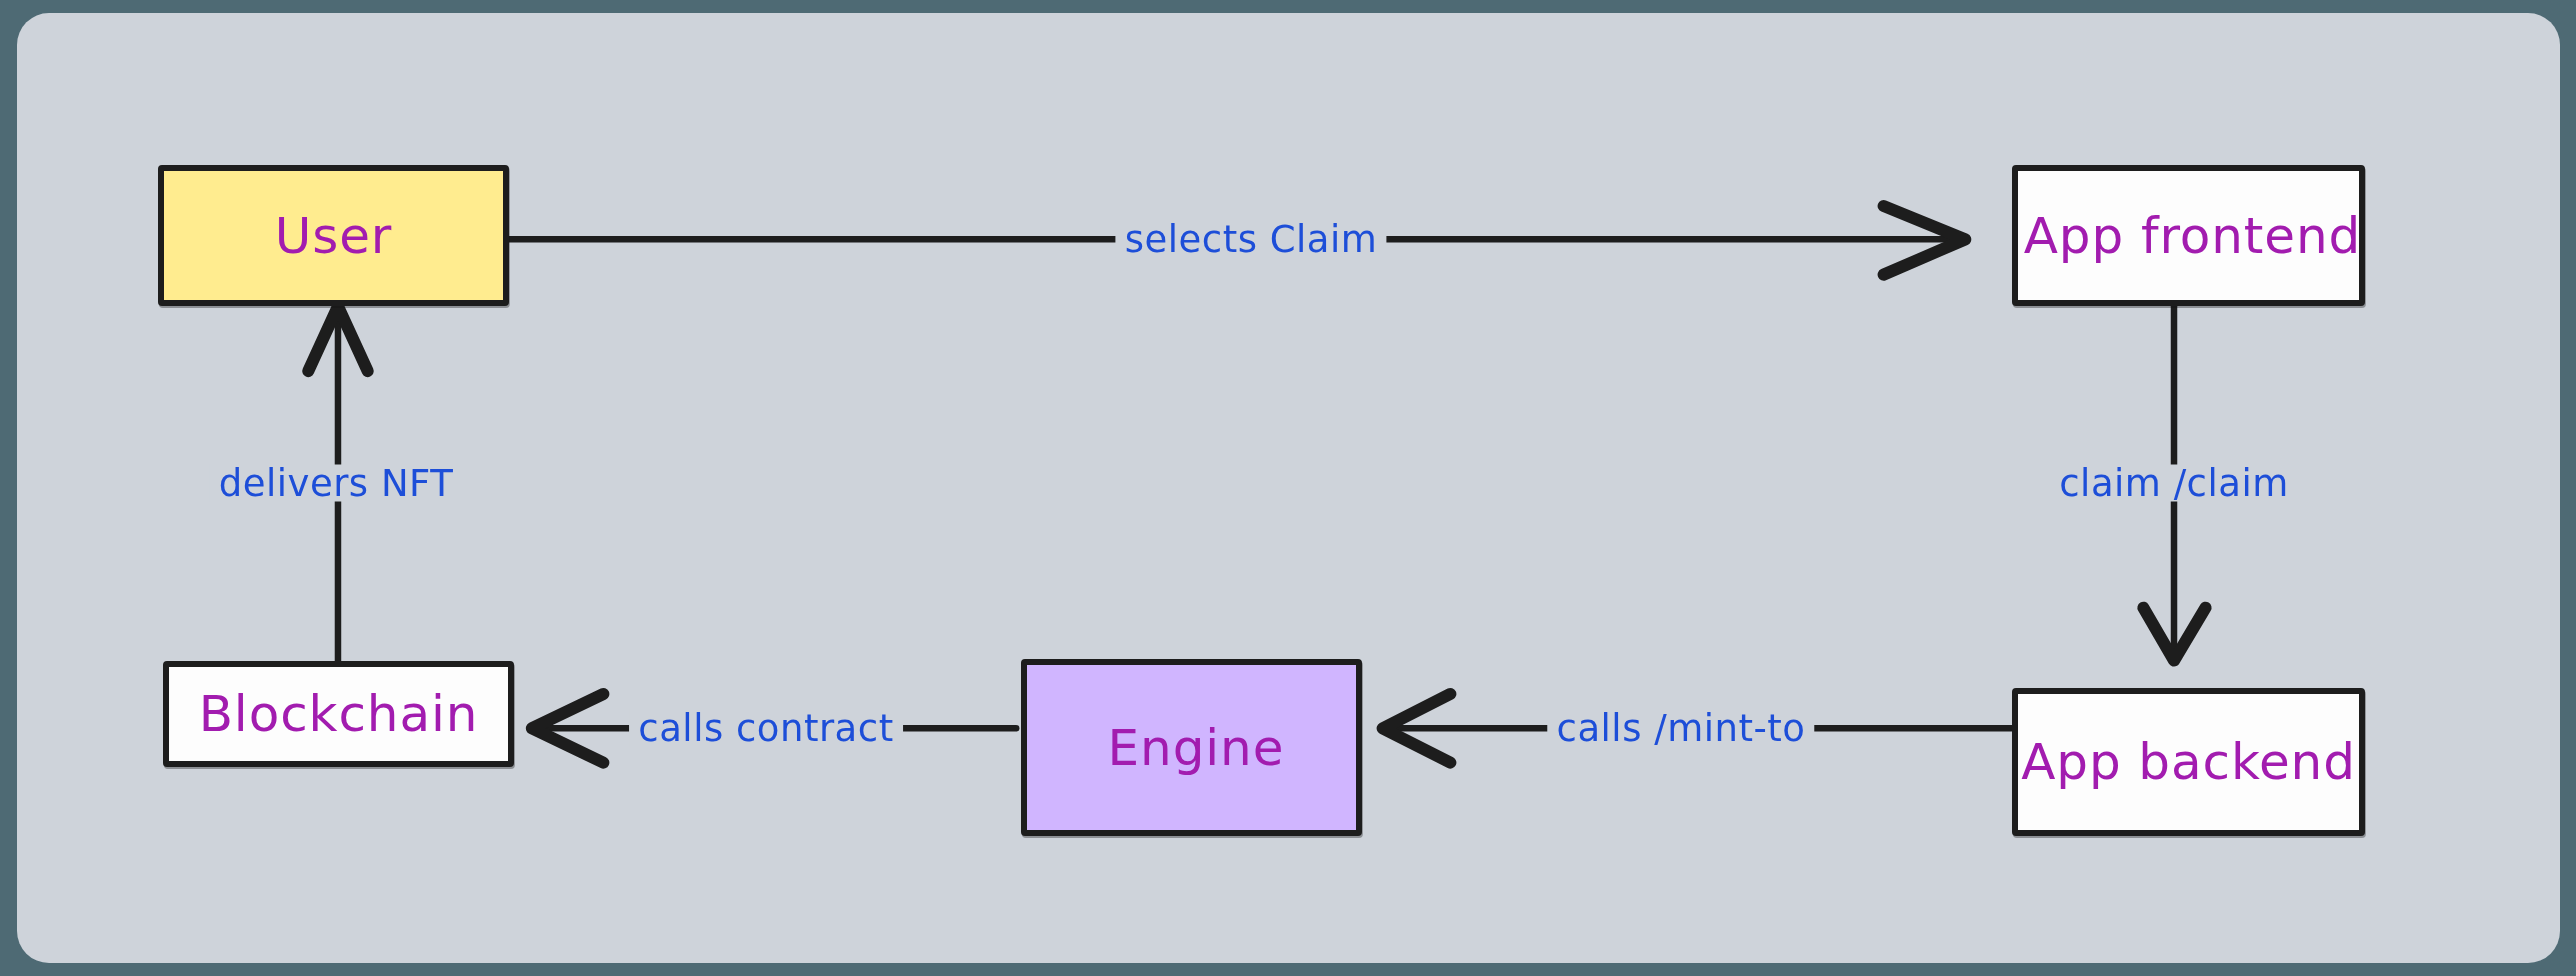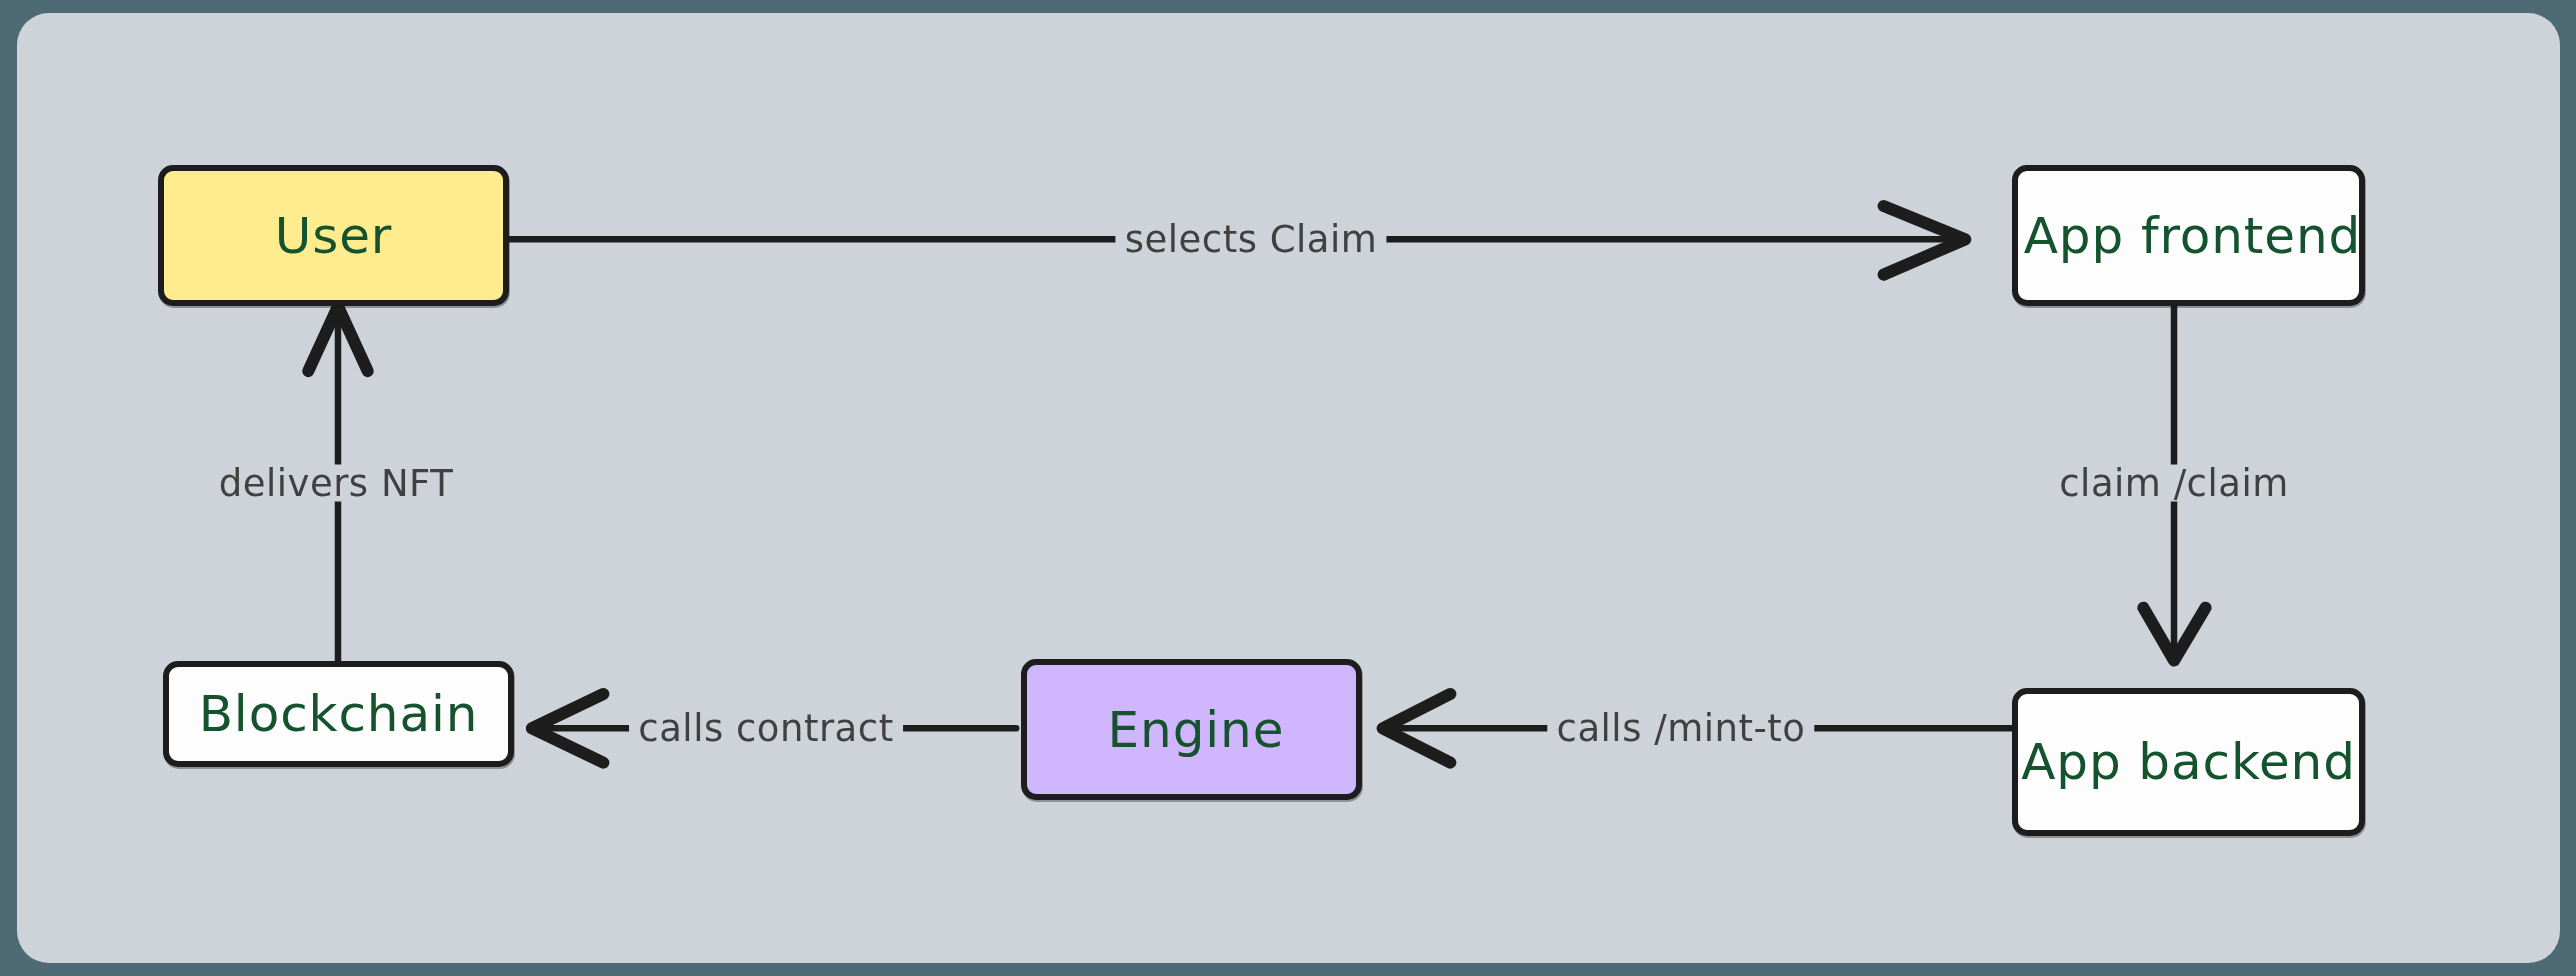--- a/index.html
+++ b/index.html
@@ -34,37 +34,37 @@
     height: 976px;
     overflow: visible;
   }
 
   .node {
     position: absolute;
     display: flex;
     align-items: center;
     justify-content: center;
     border: 6.5px solid #1d1d1d;
-    border-radius: 15px;
-    color: #14532d;
+    border-radius: 4px;
+    color: #a21caf;
     font-family: "DejaVu Sans", sans-serif;
     font-size: 50px;
     font-weight: 400;
     letter-spacing: 0.9px;
     white-space: nowrap;
     box-shadow: 0.9px 1.9px 0 rgba(20,20,20,.35);
   }
   .node.white  { background: #fdfdfd; }
   .node.yellow { background: #ffec8f; }
   .node.purple { background: #d0b5ff; }
 
   .edge-label {
     position: absolute;
     transform: translate(-50%, -50%);
-    color: #404040;
+    color: #1d4ed8;
     font-family: "DejaVu Sans", sans-serif;
     font-size: 37px;
     letter-spacing: 0.5px;
     white-space: nowrap;
     background: #ced3da;
     padding: 0 9.3px;
     line-height: 1;
   }
 </style>
 </head>
@@ -107,21 +107,21 @@
   </div>
 
   <div class="node white" style="left:2012px; top:165px; width:353px; height:141px;padding-left:8px;">
     <span>App frontend</span>
   </div>
 
   <div class="node white" style="left:163px; top:661px; width:351px; height:106px;">
     <span>Blockchain</span>
   </div>
 
-  <div class="node purple" style="left:1021px; top:659px; width:341px; height:141px;padding-left:9px;">
+  <div class="node purple" style="left:1021px; top:659px; width:341px; height:177px;padding-left:9px;">
     <span>Engine</span>
   </div>
 
   <div class="node white" style="left:2012px; top:688px; width:353px; height:148px;">
     <span>App backend</span>
   </div>
 
   <div class="edge-label" style="left:1251px; top:239px;">selects Claim</div>
 
   <div class="edge-label" style="left:2174px; top:483px;">claim /claim</div>

